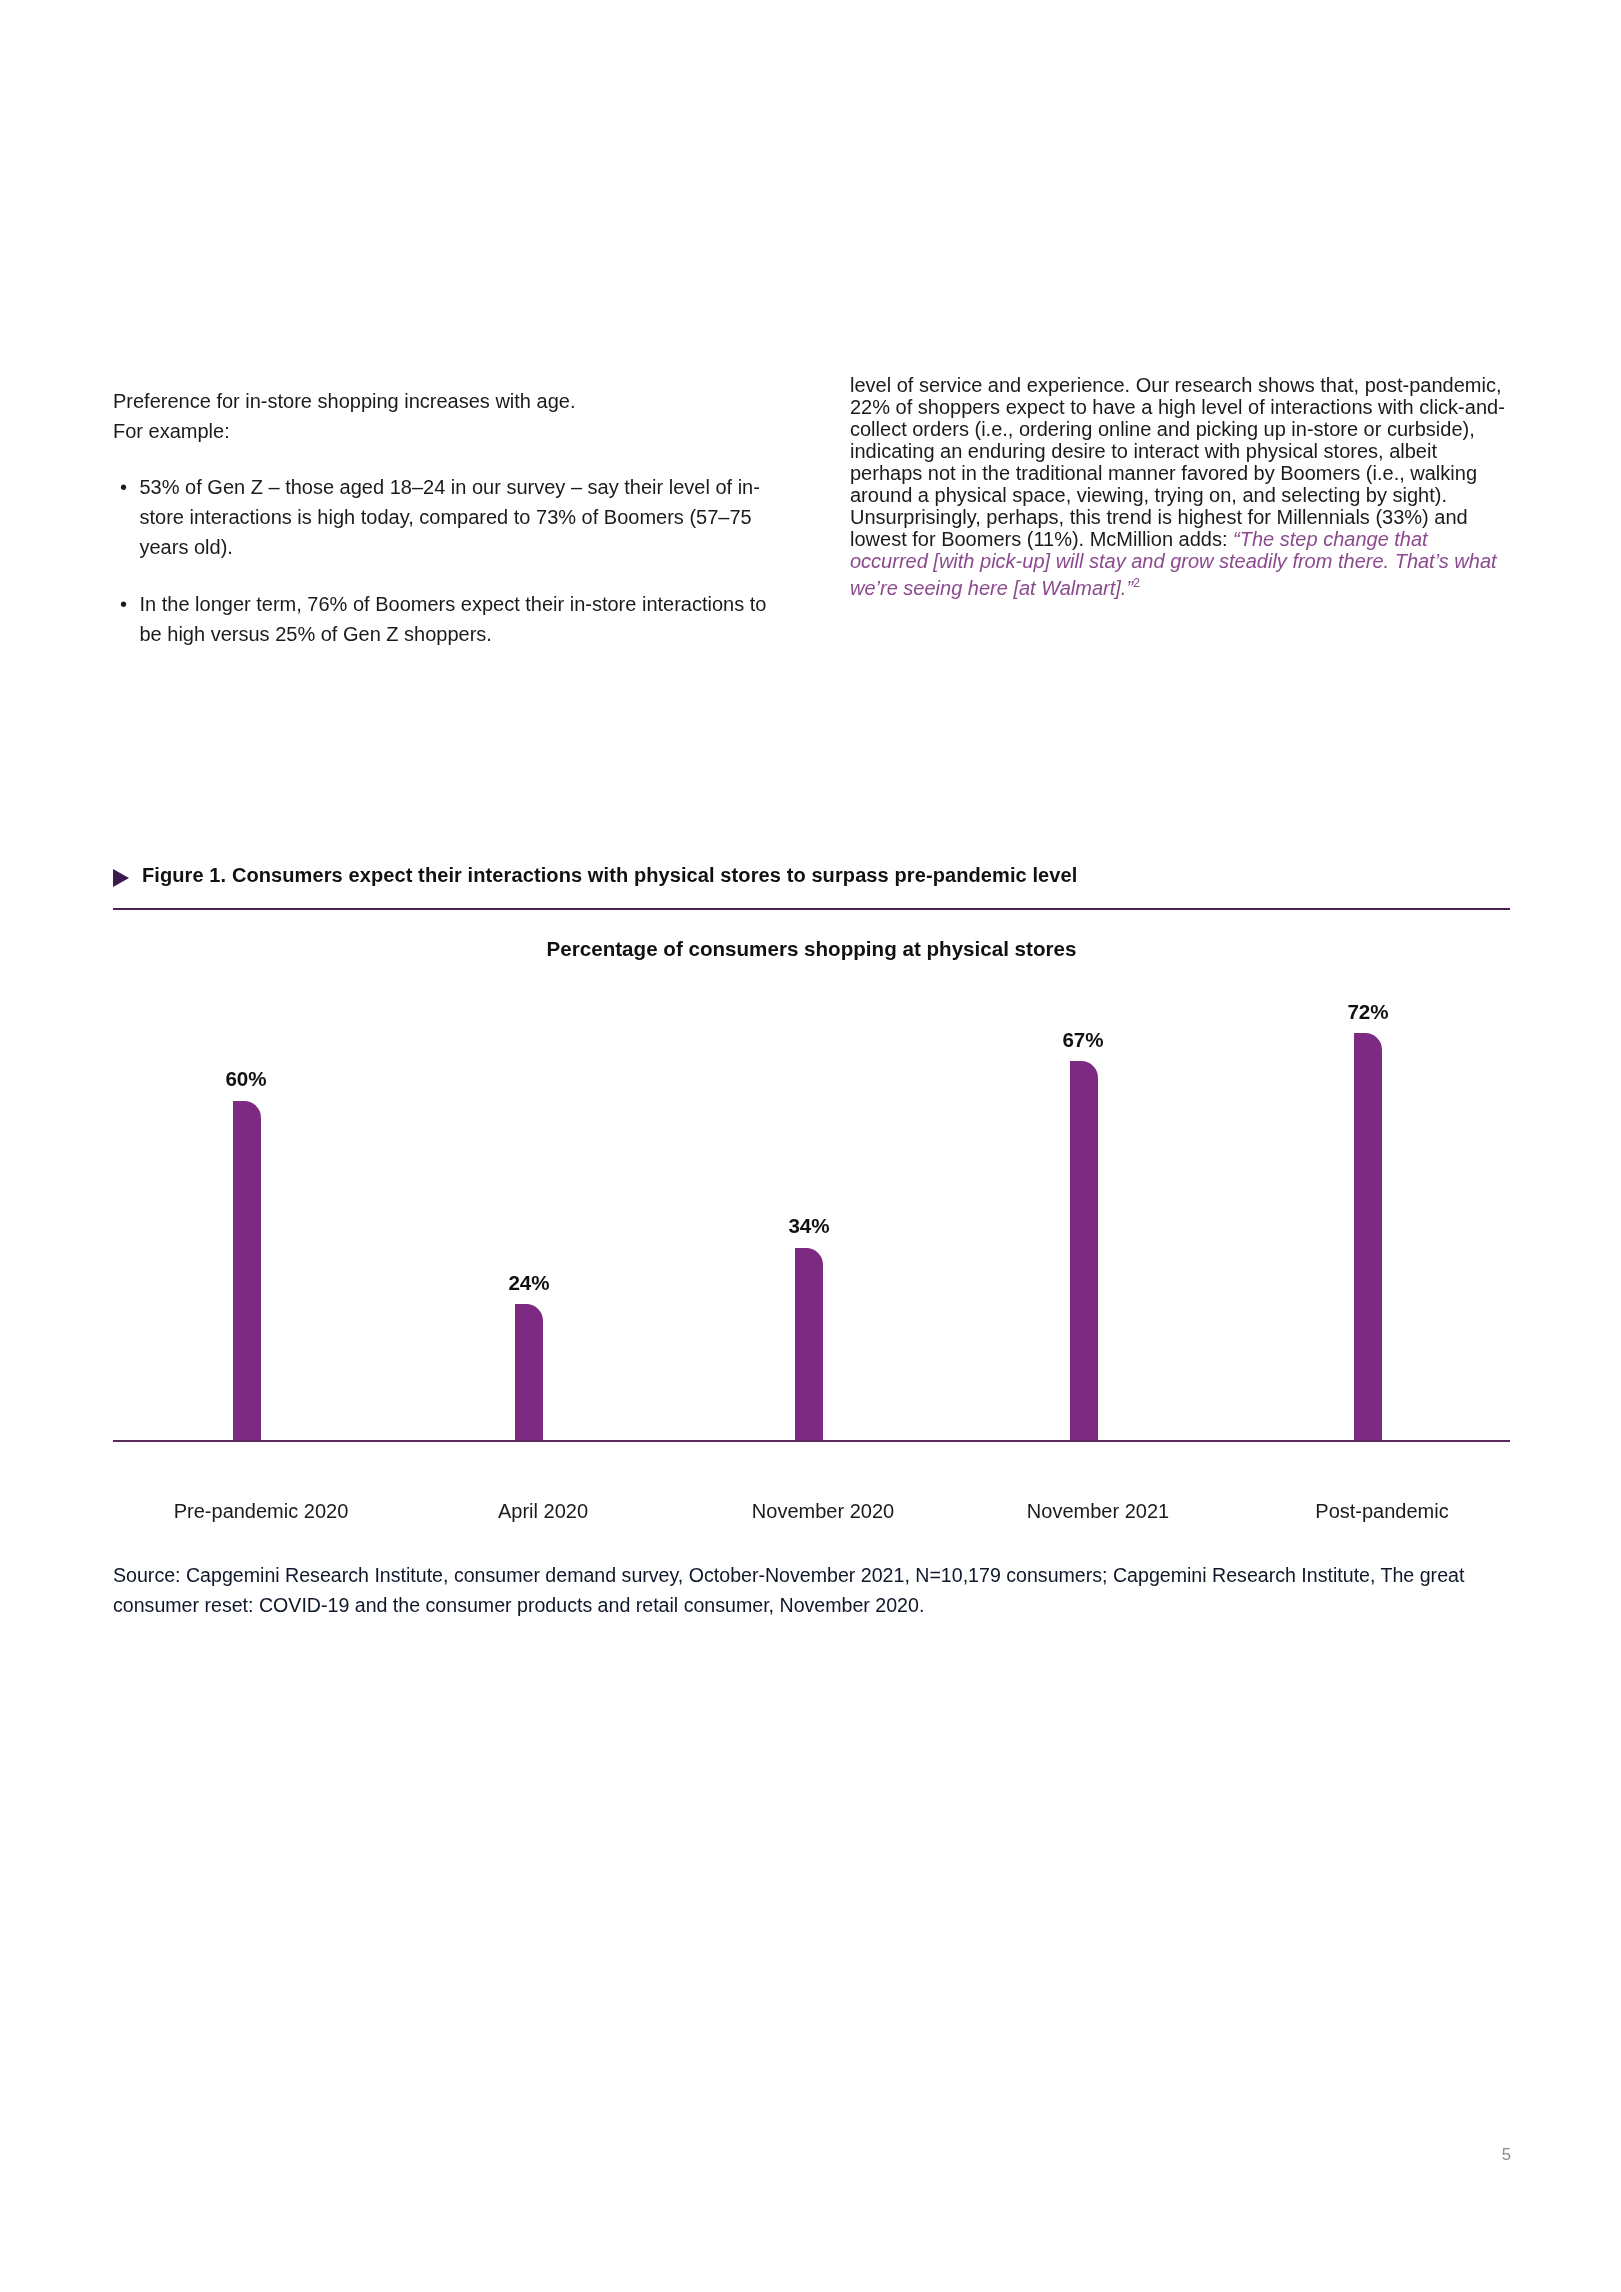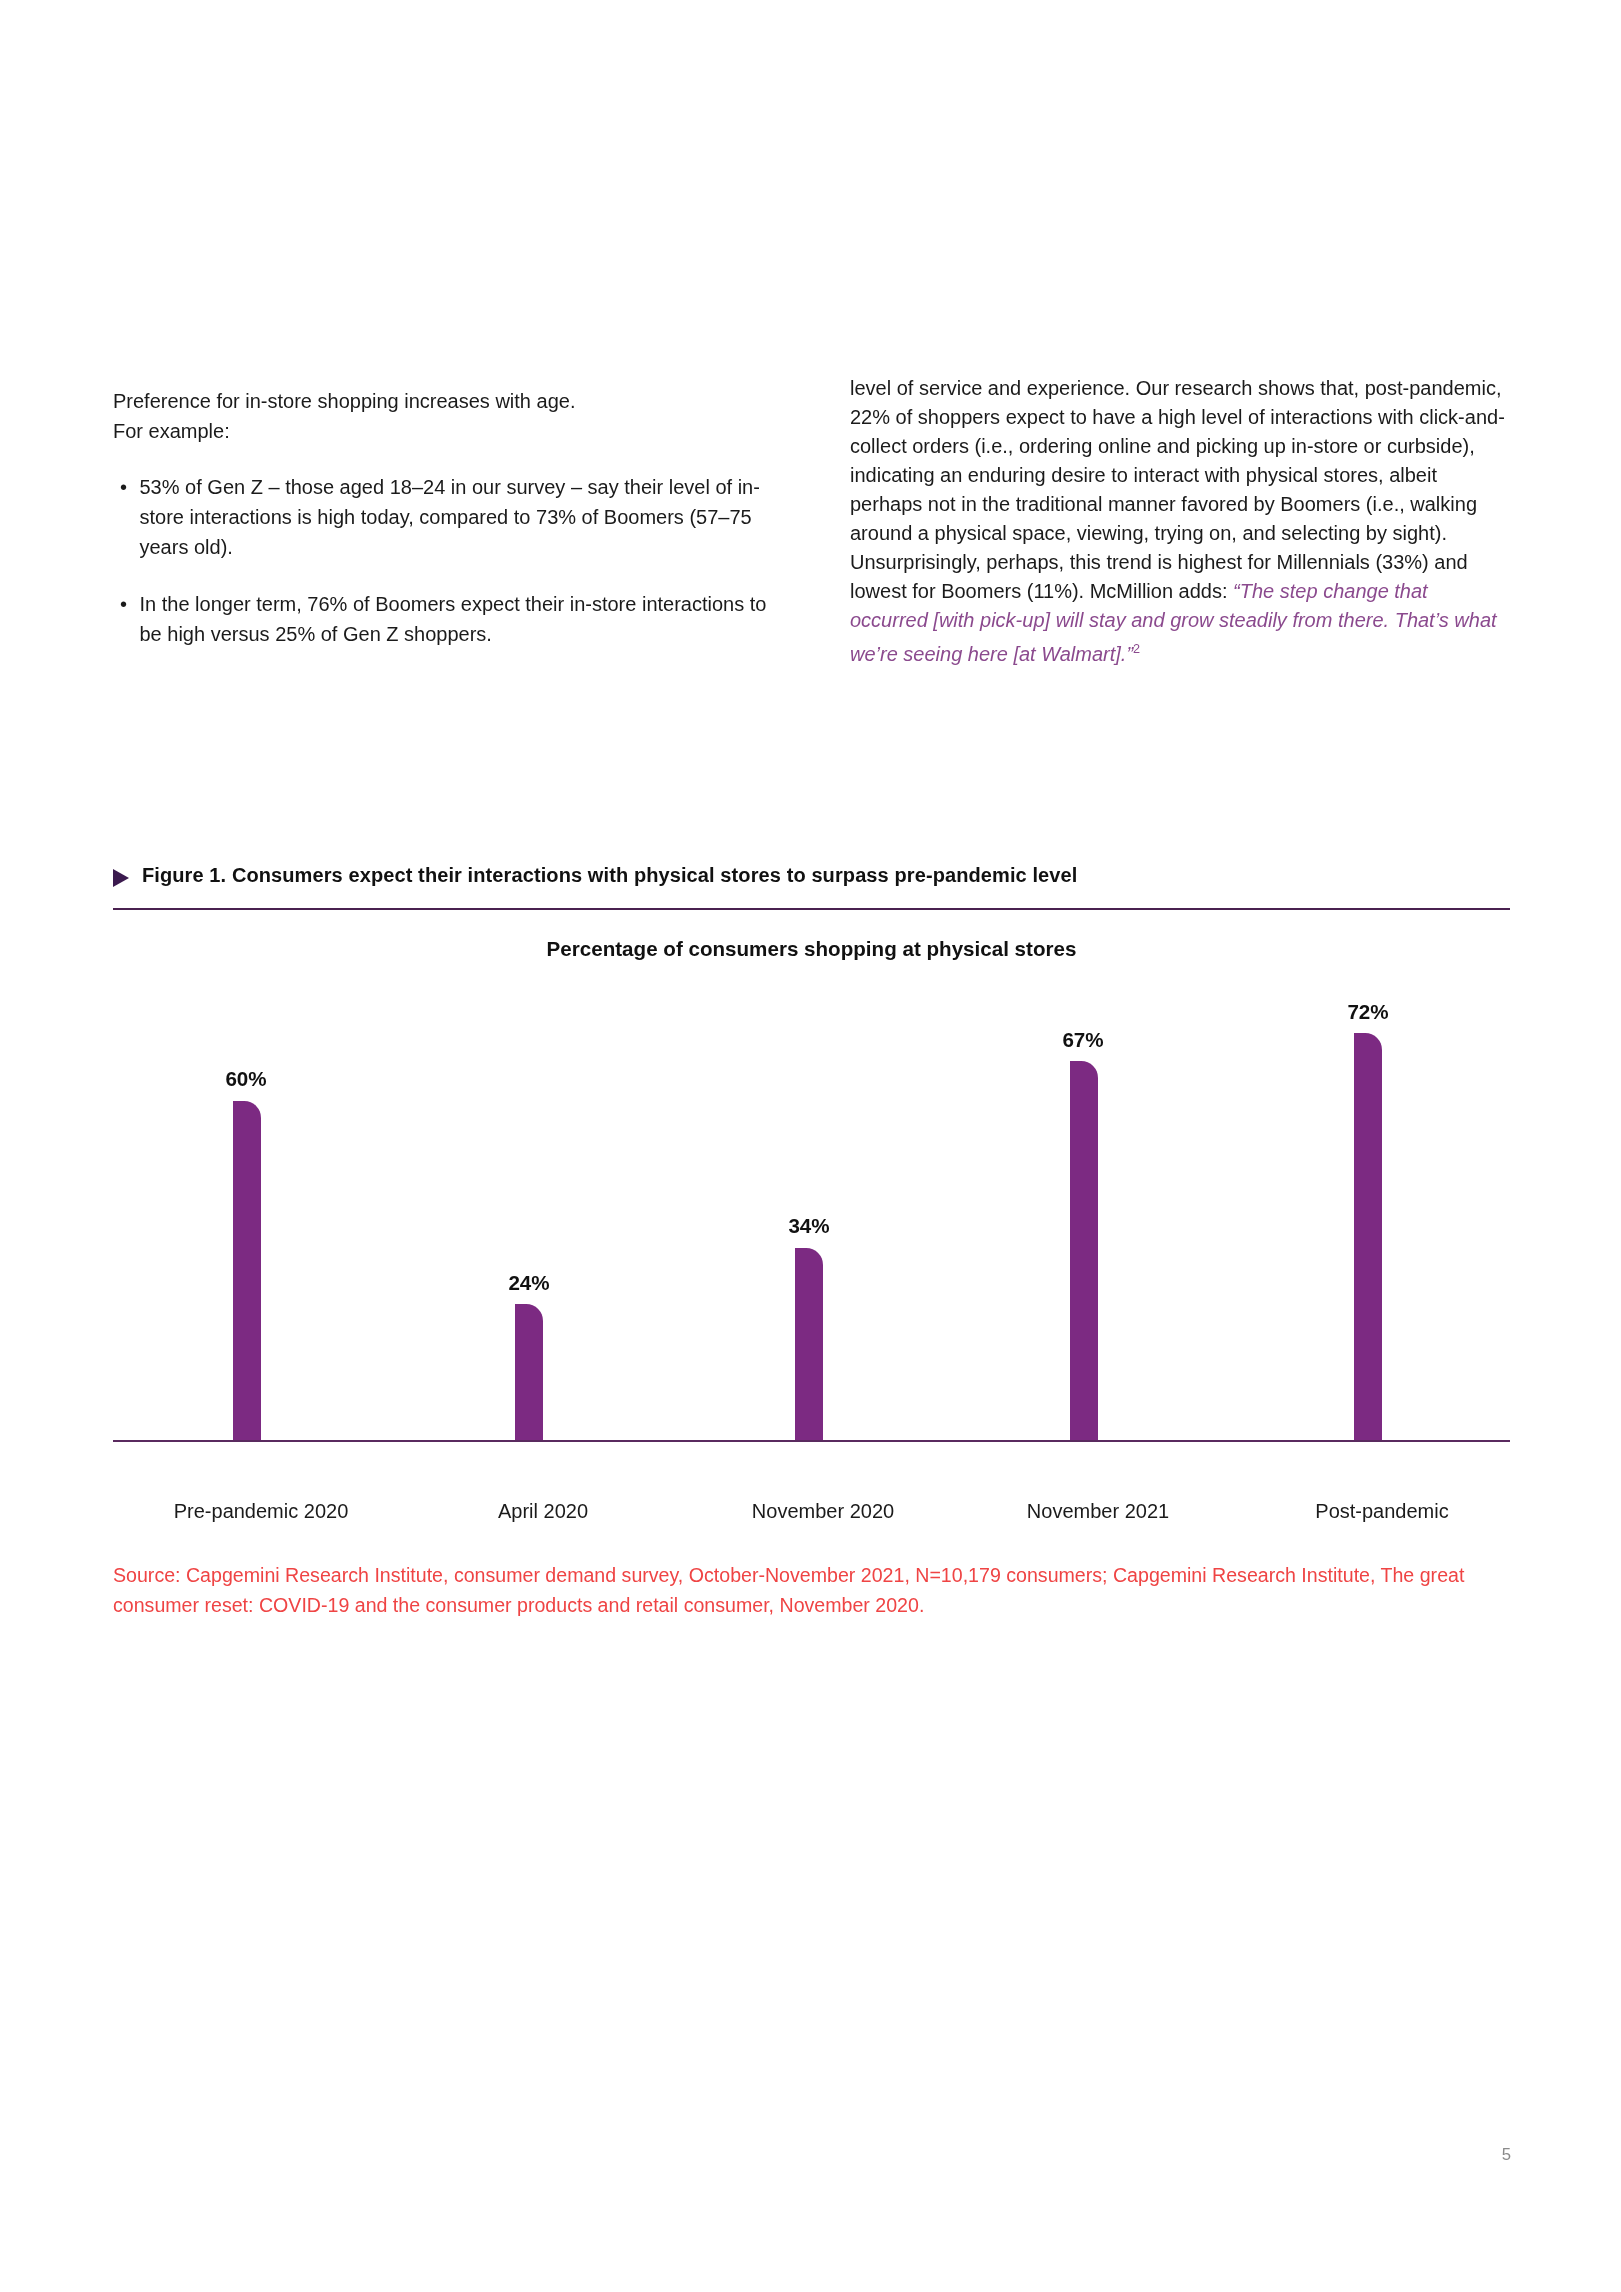--- a/index.html
+++ b/index.html
@@ -54,21 +54,21 @@
   ul.bullets li .dot {
     position: absolute;
     left: 6.9px;
     top: 0px;
     font-size: 20px;
     line-height: 30px;
   }
 
   .rightflow {
     font-size: 20px;
-    line-height: 29px;
+    line-height: 22px;
     color: #1b1b1b;
     margin: 0;
   }
   .quote {
     color: #8b4a8e;
     font-style: italic;
   }
   .quote sup {
     font-style: normal;
     font-size: 12.7px;
@@ -169,21 +169,21 @@
   .xlabels-layer .xlabel { pointer-events: auto; }
 
   
   .source {
     position: absolute;
     left: 113px;
     top: 1560px;
     width: 1397px;
     font-size: 19.6px;
     line-height: 30px;
-    color: #ef4444;
+    color: #0f172a;
   }
 
   
   .page-num {
     position: absolute;
     right: 110px;
     top: 2145px;
     font-size: 16.7px;
     color: #8a8a8a;
   }

